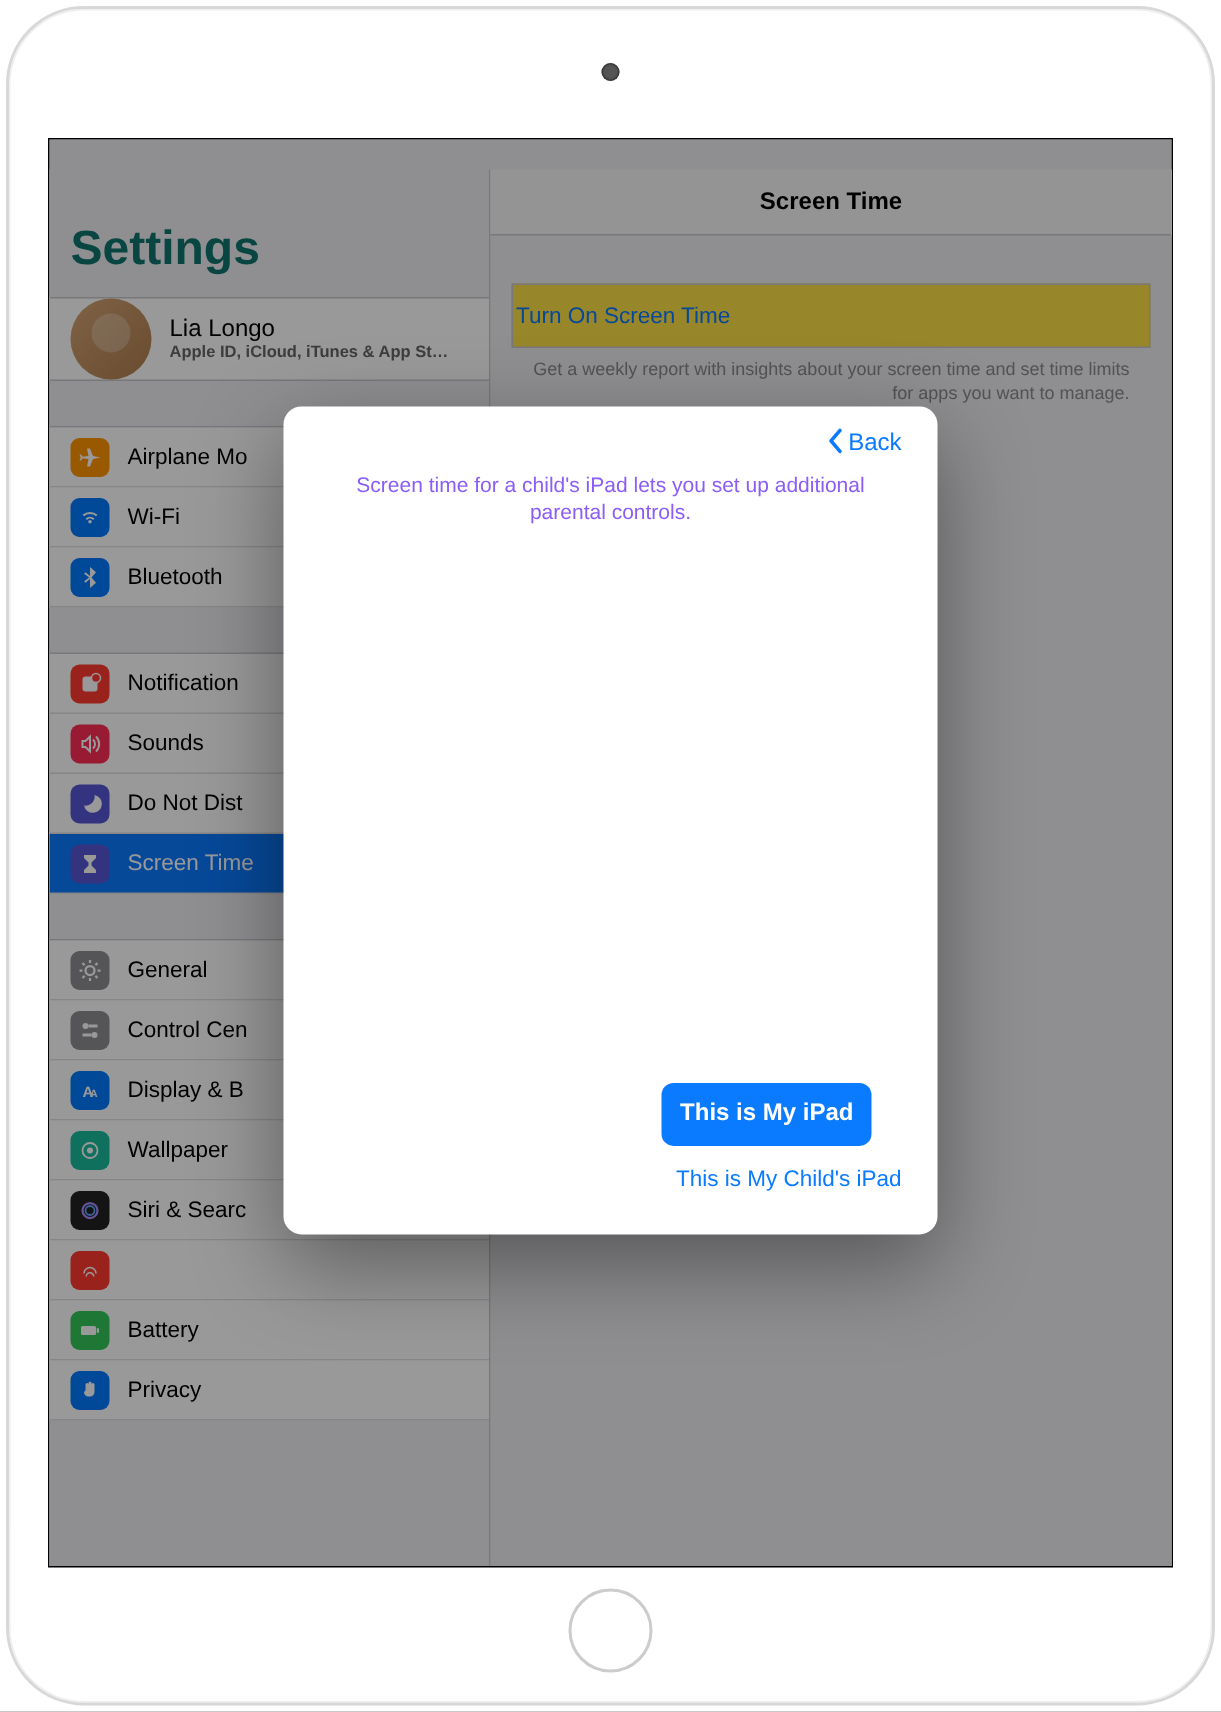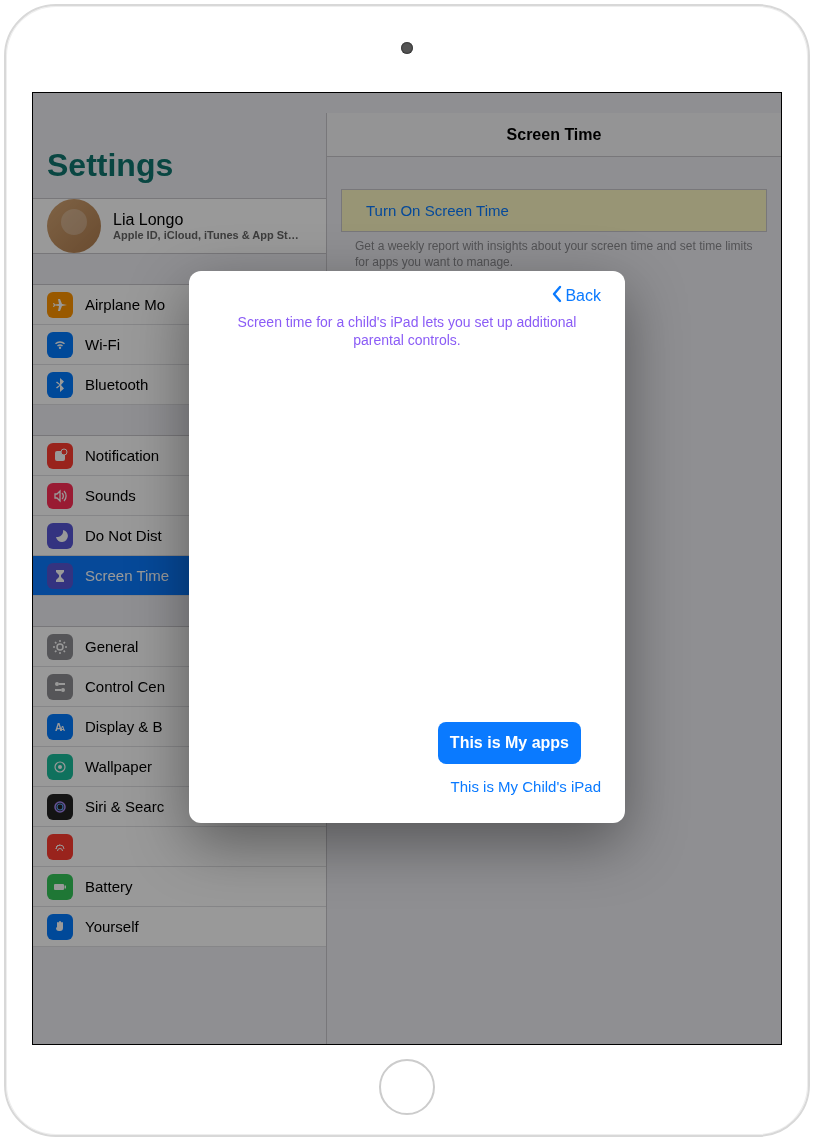--- a/index.html
+++ b/index.html
@@ -150,32 +150,33 @@
     display: flex;
     align-items: center;
     justify-content: center;
     font-size: 16px;
     font-weight: 600;
     border-bottom: 1px solid #c8c7cc;
     background: #f7f7f8;
   }
   .detail-body { padding: 32px 14px; }
   .detail-cell {
-    background: #fef9c3;
+    background: #fde047;
     border: 1px solid #c8c7cc;
     border-radius: 0;
-    padding: 12px 24px;
+    padding: 12px 2px;
     font-size: 15px;
     color: #0a7aff;
   }
   .detail-footer {
     color: #8a8a8e;
     font-size: 12px;
     padding: 6px 14px;
     line-height: 1.35;
+    text-align: right;
   }
 
   
   .dim {
     position: absolute;
     inset: 0;
     background: rgba(0,0,0,0.4);
   }
 
   
@@ -405,21 +406,21 @@
                 </svg>
             </div>
             <span class="cell-label">Battery</span>
           </div>
           <div class="cell">
             <div class="cell-icon ic-blue">
               <svg viewBox="0 0 16 16">
                   <path d="M5 8V4a1 1 0 012 0V3a1 1 0 012 0v1a1 1 0 012 0v5a3 3 0 01-3 3H7a3 3 0 01-3-3l1-1z" fill="#fff"></path>
                 </svg>
             </div>
-            <span class="cell-label">Yourself</span>
+            <span class="cell-label">Privacy</span>
           </div>
         </div>
 
         <div class="group-gap"></div>
 
 
       </div>
 
       <div class="detail">
         <div class="detail-header">Screen Time</div>
@@ -437,20 +438,20 @@
       <div class="modal-back">
         <span>
           <svg width="12" height="18" viewBox="0 0 12 18">
               <path d="M9 2L3 9l6 7" fill="none" stroke="#0a7aff" stroke-width="2.4" stroke-linecap="round" stroke-linejoin="round"></path>
             </svg>
         </span>
         <span>Back</span>
       </div>
       <div class="modal-sub">Screen time for a child's iPad lets you set up additional parental controls.</div>
       <div class="modal-spacer"></div>
-      <div class="modal-primary">This is My apps</div>
+      <div class="modal-primary">This is My iPad</div>
       <div class="modal-secondary">This is My Child's iPad</div>
     </div>
 
   </div>
 
   <div class="home-btn"></div>
 </div>
 
 </body></html>

